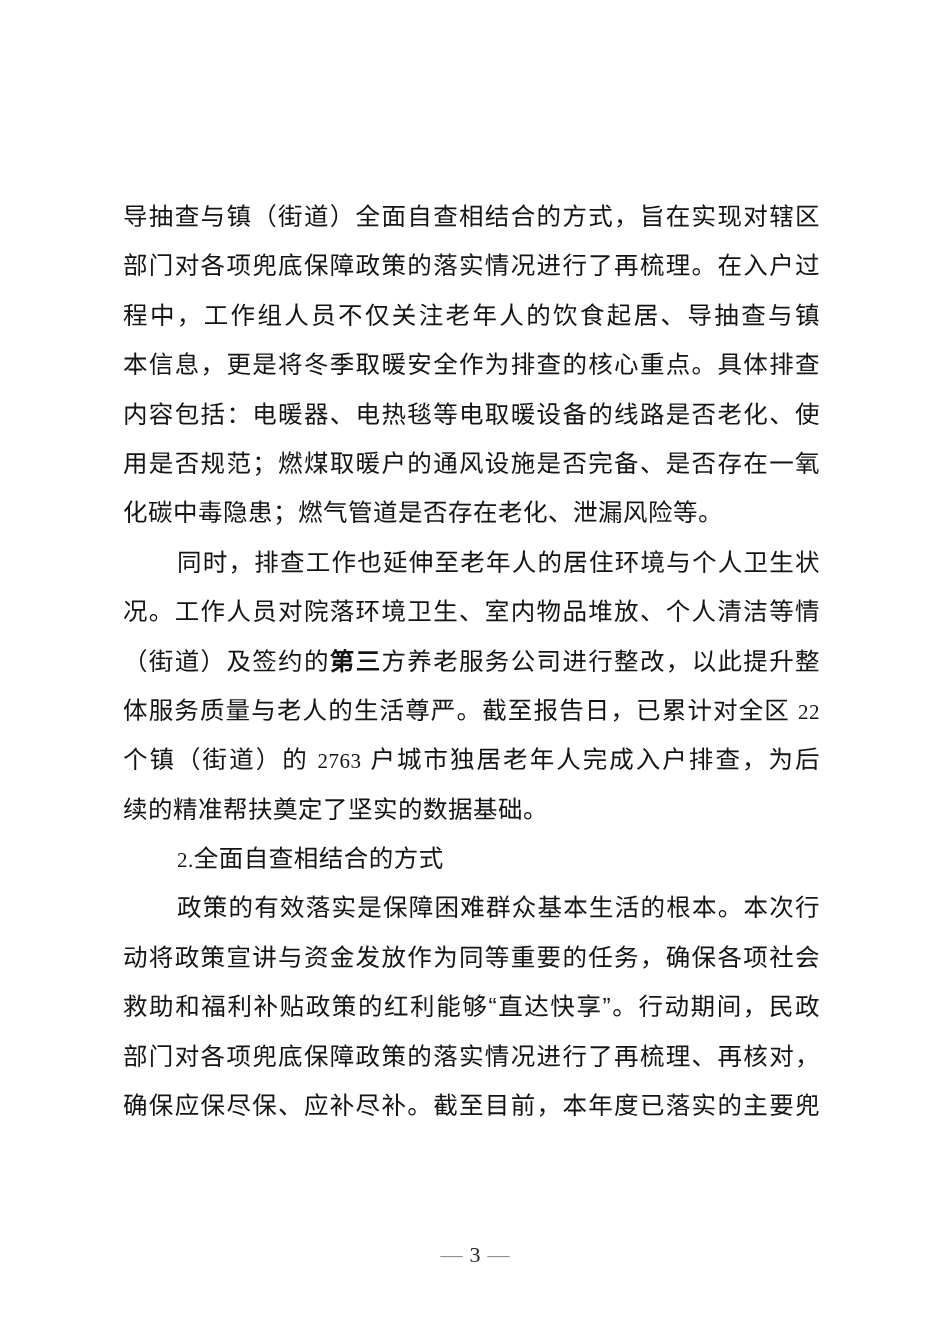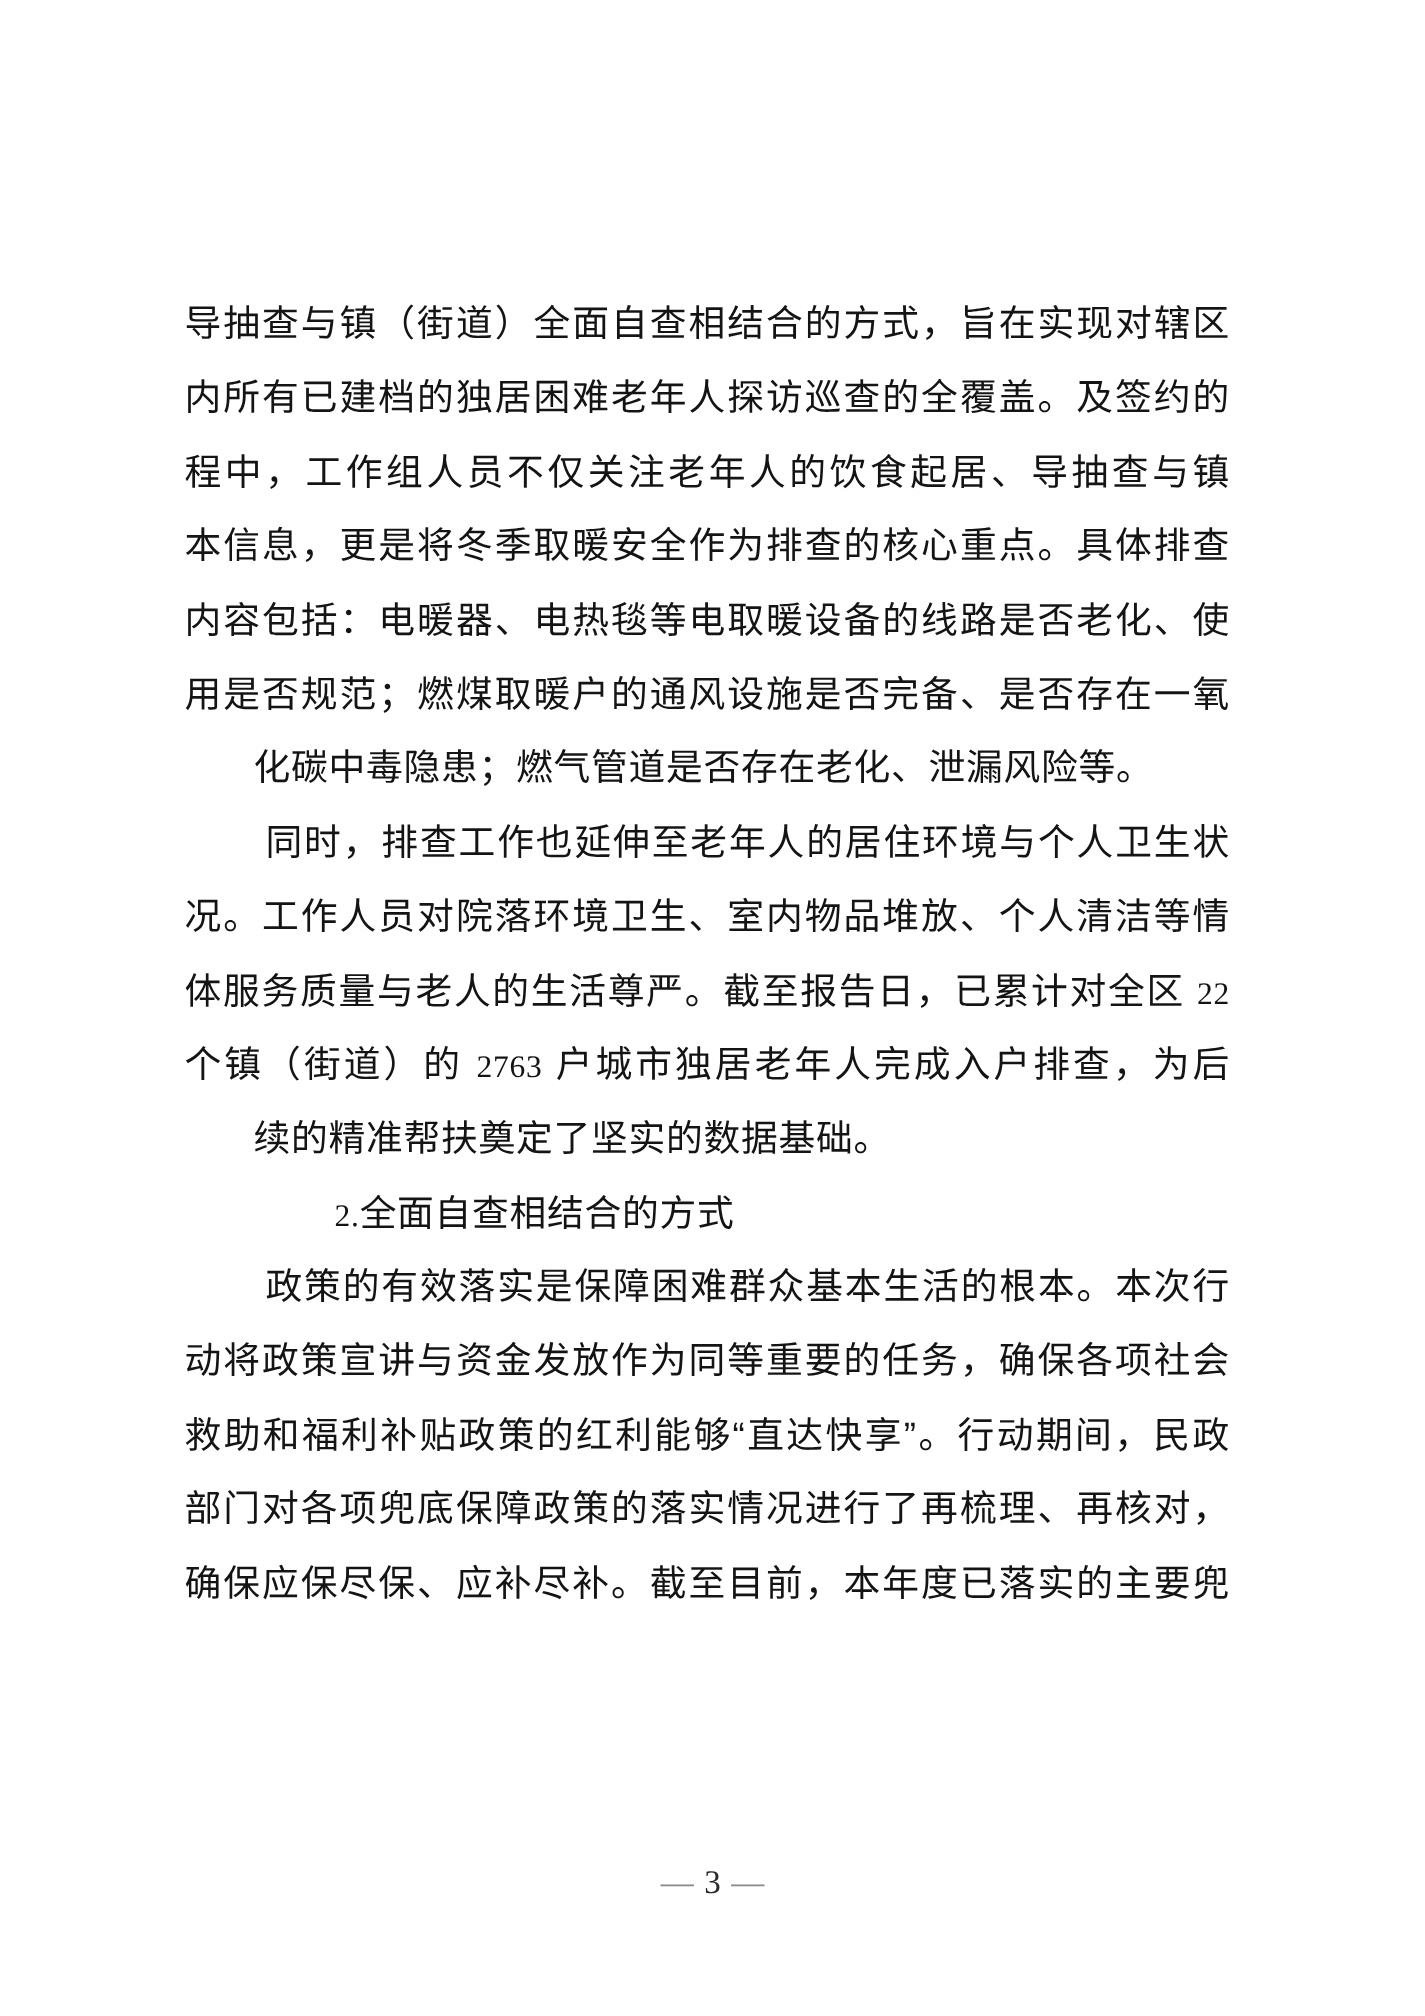--- a/index.html
+++ b/index.html
@@ -24,21 +24,20 @@
     font-size: 24.5px;
     letter-spacing: 0.5px;
     text-align: justify;
     text-align-last: justify;
     overflow: hidden;
     color: #141414;
   }
   .line.para-end {
     text-align: center;
     text-align-last: left;
-    margin-left: 46px;
   }
   .line.indent {
     text-indent: 54px;
   }
   .run-bold { font-weight: bold; }
   .run-num {
     font-family: "Liberation Serif", serif;
     font-size: 21px;
   }
   .footer {
@@ -60,28 +59,29 @@
     margin: 0 7px;
     color: #2a2a2a;
   }
 </style>
 </head>
 <body>
 
 <div class="page">
   <div class="doc-body">
       <div class="line"><span>导抽查与镇（街道）全面自查相结合的方式，旨在实现对辖区</span></div>
-      <div class="line"><span>内所有已建档的独居困难老年人探访巡查的全覆盖。及签约的</span></div>
+      <div class="line"><span>部门对各项兜底保障政策的落实情况进行了再梳理。在入户过</span></div>
       <div class="line"><span>程中，工作组人员不仅关注老年人的饮食起居、导抽查与镇</span></div>
       <div class="line"><span>本信息，更是将冬季取暖安全作为排查的核心重点。具体排查</span></div>
       <div class="line"><span>内容包括：电暖器、电热毯等电取暖设备的线路是否老化、使</span></div>
       <div class="line"><span>用是否规范；燃煤取暖户的通风设施是否完备、是否存在一氧</span></div>
       <div class="line para-end"><span>化碳中毒隐患；燃气管道是否存在老化、泄漏风险等。</span></div>
       <div class="line indent"><span>同时，排查工作也延伸至老年人的居住环境与个人卫生状</span></div>
       <div class="line"><span>况。工作人员对院落环境卫生、室内物品堆放、个人清洁等情</span></div>
+      <div class="line"><span>（街道）及签约的</span><span class="run-bold">第三</span><span>方养老服务公司进行整改，以此提升整</span></div>
       <div class="line"><span>体服务质量与老人的生活尊严。截至报告日，已累计对全区 </span><span class="run-num">22</span></div>
       <div class="line"><span>个镇（街道）的 </span><span class="run-num">2763</span><span> 户城市独居老年人完成入户排查，为后</span></div>
       <div class="line para-end"><span>续的精准帮扶奠定了坚实的数据基础。</span></div>
       <div class="line indent para-end"><span class="run-num">2.</span><span>全面自查相结合的方式</span></div>
       <div class="line indent"><span>政策的有效落实是保障困难群众基本生活的根本。本次行</span></div>
       <div class="line"><span>动将政策宣讲与资金发放作为同等重要的任务，确保各项社会</span></div>
       <div class="line"><span>救助和福利补贴政策的红利能够“直达快享”。行动期间，民政</span></div>
       <div class="line"><span>部门对各项兜底保障政策的落实情况进行了再梳理、再核对，</span></div>
       <div class="line"><span>确保应保尽保、应补尽补。截至目前，本年度已落实的主要兜</span></div>
     </div>

